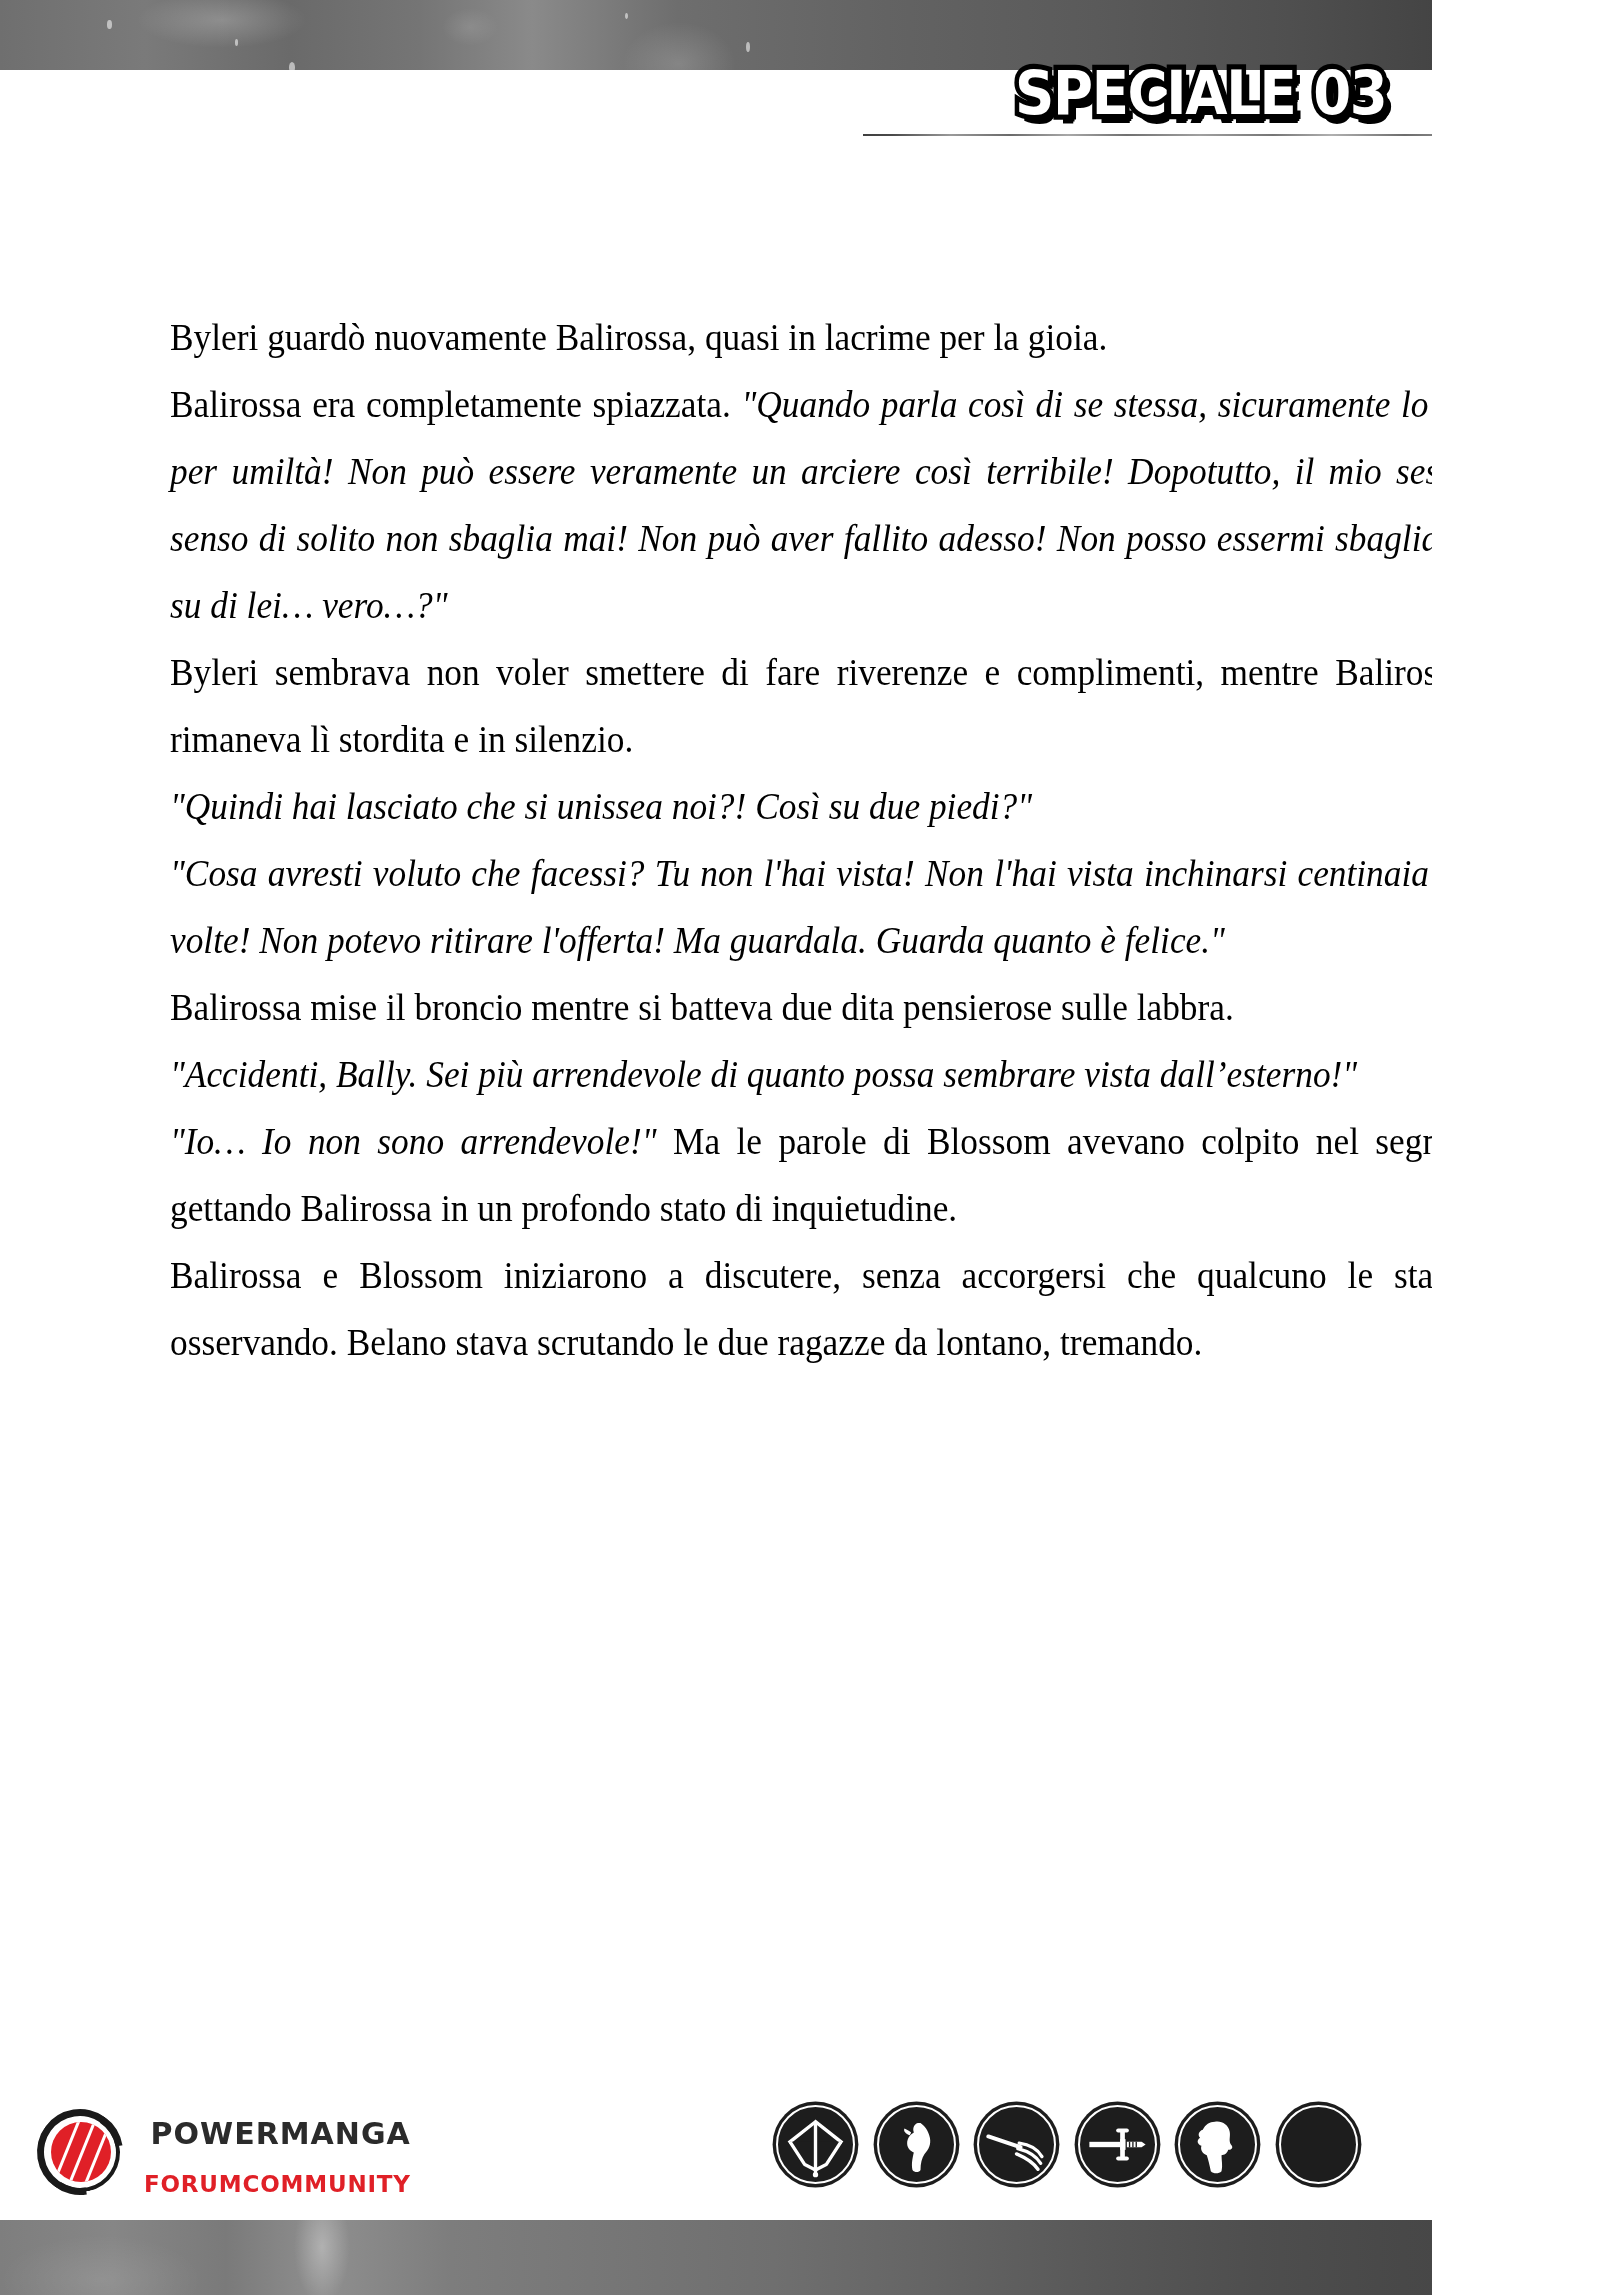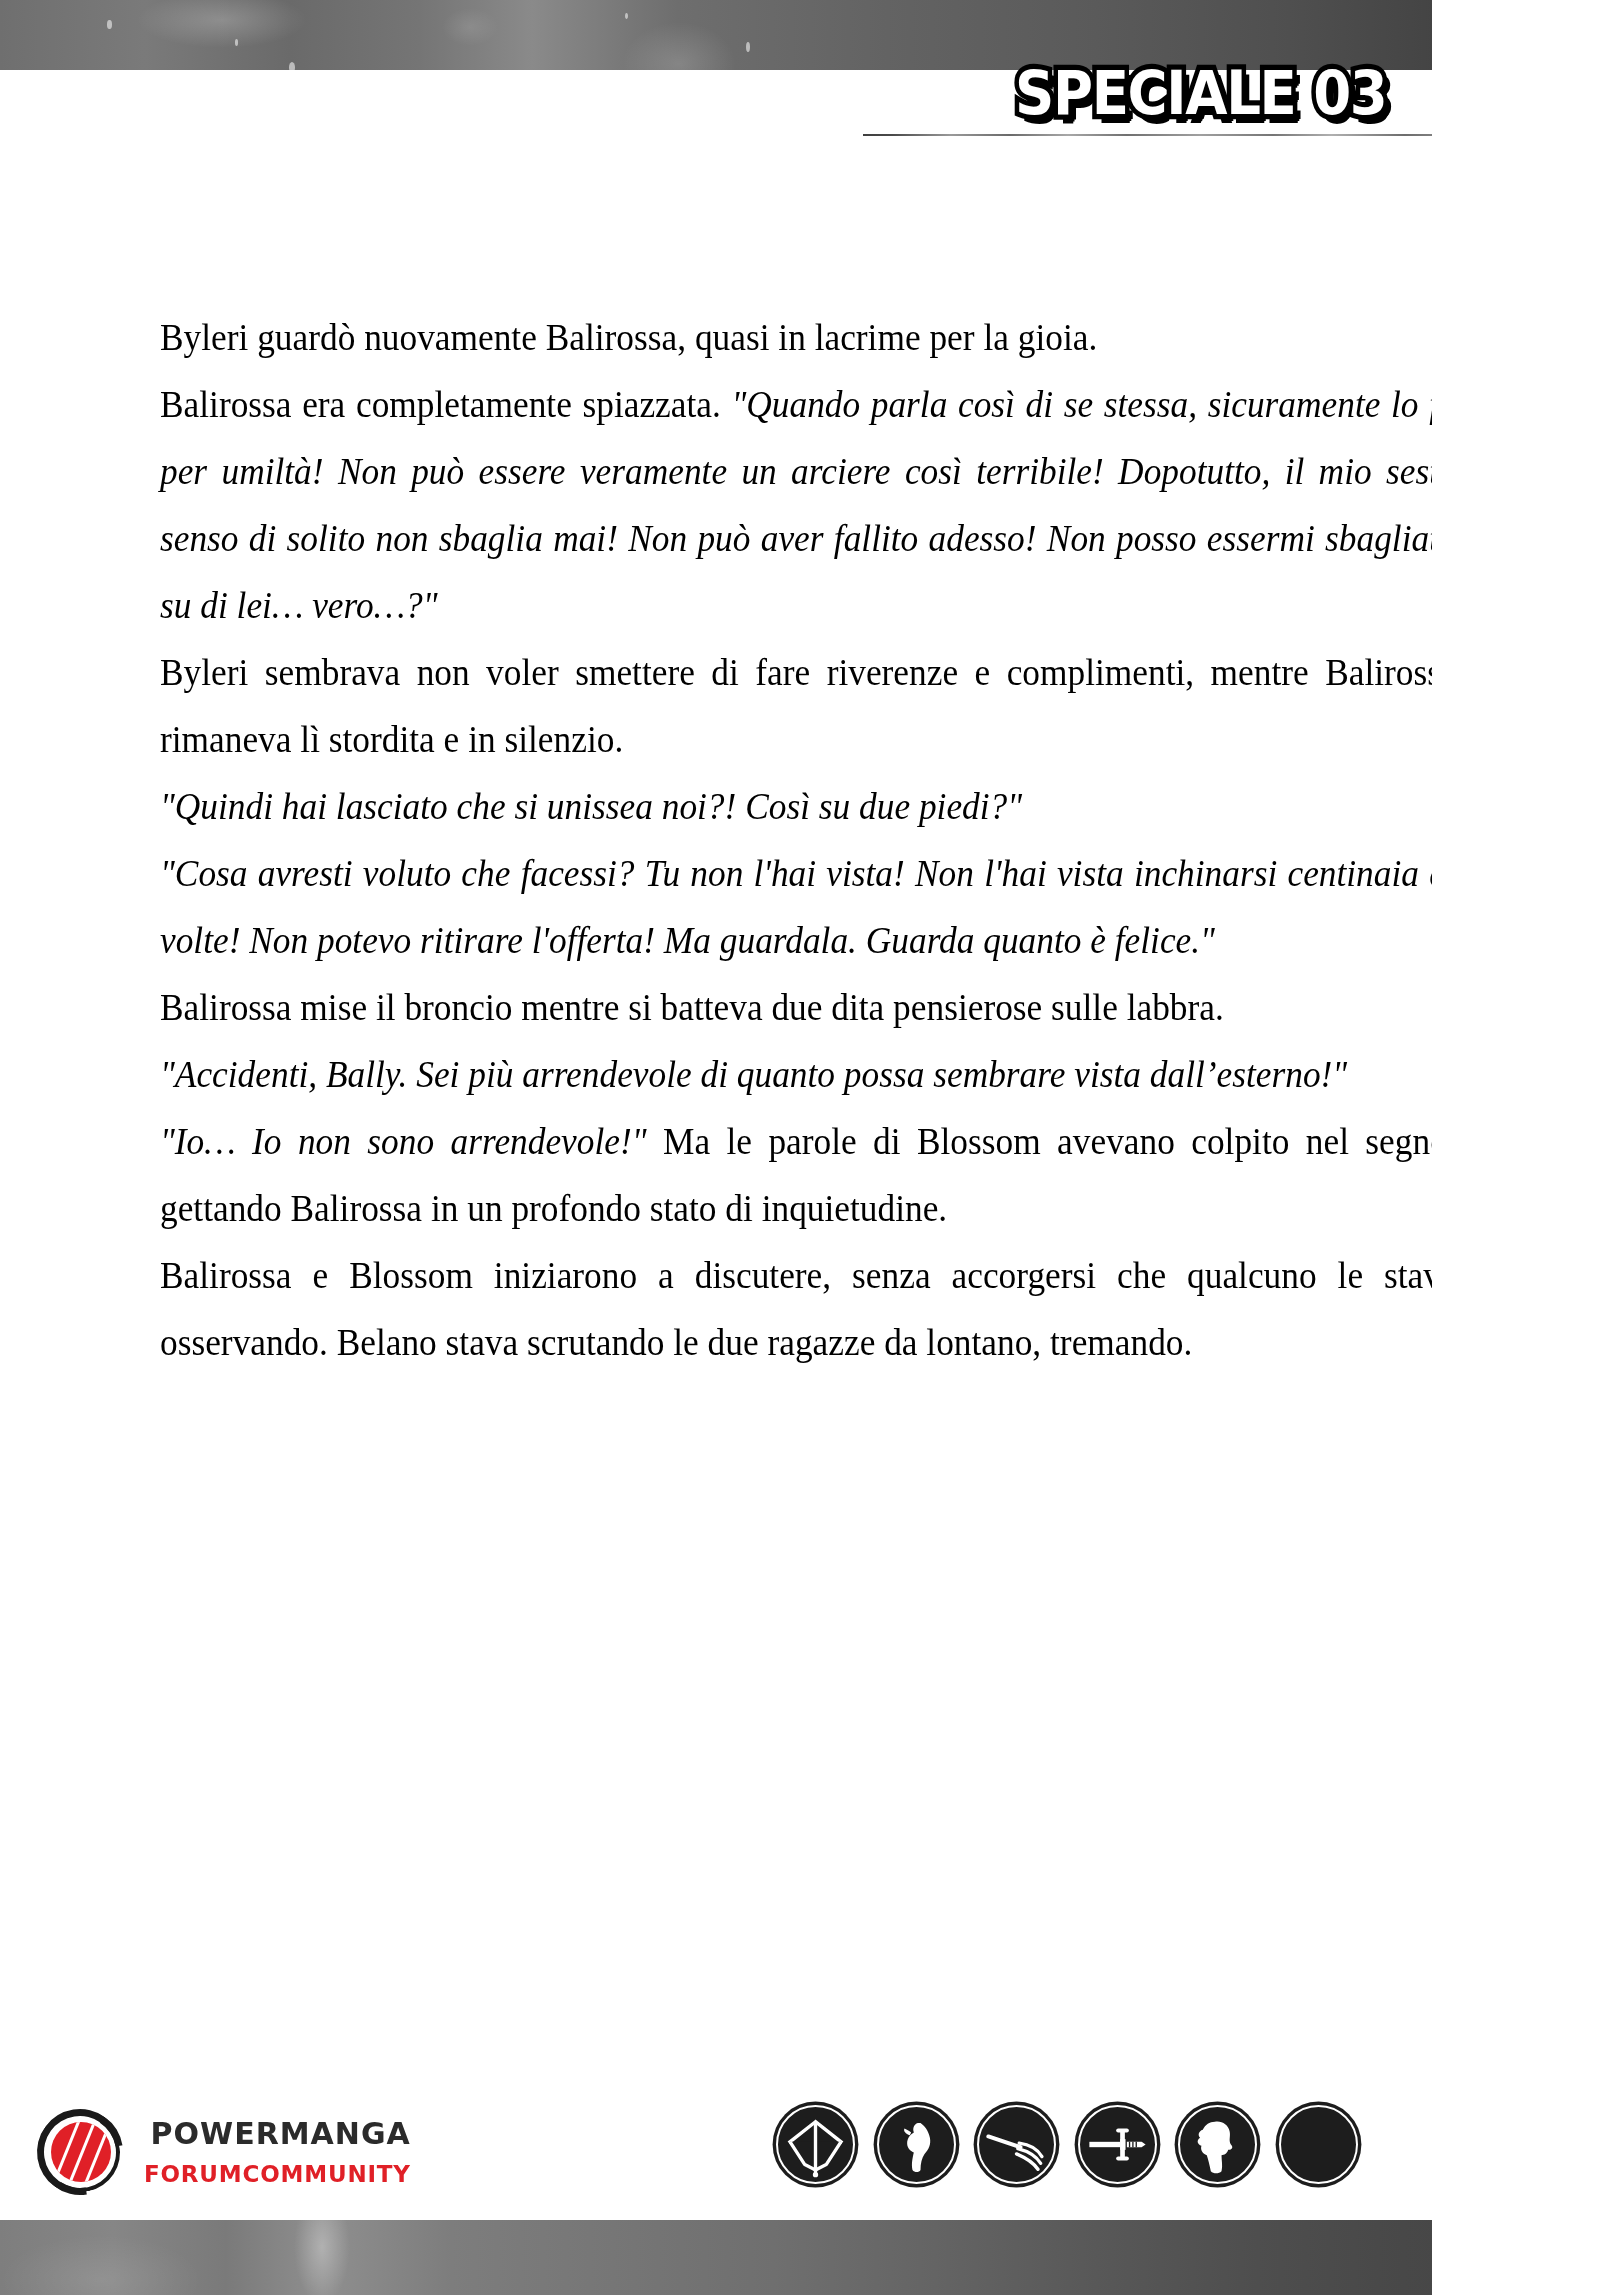--- a/index.html
+++ b/index.html
@@ -77,21 +77,21 @@
     background: linear-gradient(to right,
       #3f3f3f 0%, #4a4a4a 4%, #9a9a9a 12%, #6a6a6a 20%,
       #a8a8a8 28%, #707070 36%, #a0a0a0 46%, #757575 56%,
       #b0b0b0 64%, #6d6d6d 74%, #9d9d9d 84%, #4a4a4a 93%, #3a3a3a 100%);
     z-index: 3;
   }
 
   
   .content {
     position: absolute;
-    left: 160px;
+    left: 170px;
     top: 304px;
     width: 1297px;
     font-family: Liberation Serif, serif;
   }
   .para {
     margin: 0 0 0 0;
     font-size: 38px;
     line-height: 67px;
     color: #000000;
     text-align: justify;
@@ -188,21 +188,21 @@
     letter-spacing: 1px;
     color: #2b2b2b;
     line-height: 1;
   }
   .logo-line2 {
     font-size: 23px;
     font-weight: 700;
     letter-spacing: 0.8px;
     color: #e02027;
     line-height: 1;
-    margin-top: 14px;
+    margin-top: 24px;
   }
 
   
   .icon-row {
     position: absolute;
     left: 776px;
     top: 9.4px;
     display: flex;
     gap: 21.5px;
   }

